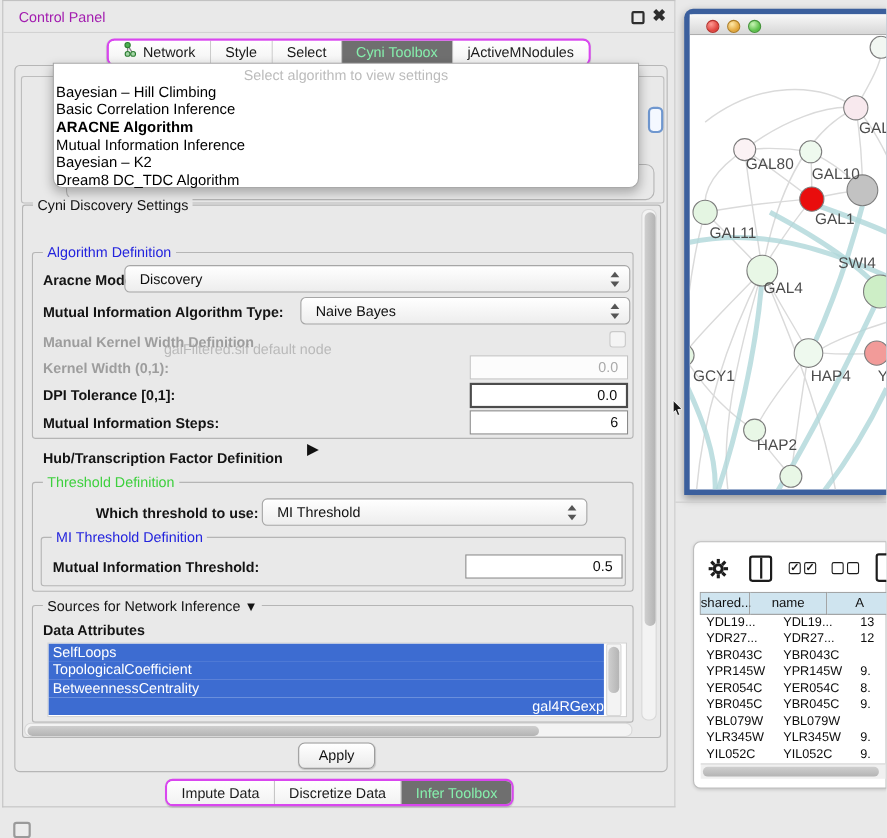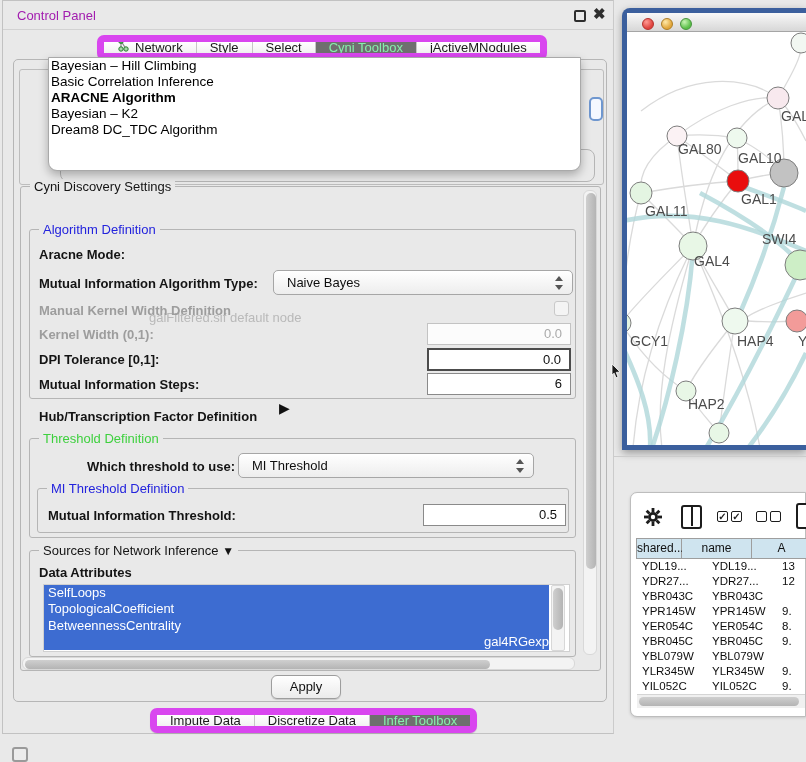--- a/index.html
+++ b/index.html
@@ -8,21 +8,21 @@
   .abs { position:absolute; }
 
   
   #control-panel { left:2px; top:0; width:612px; height:734px; background:#e9e9e9;
       border-top:1px solid #c2c2c2; border-left:1px solid #c2c2c2; border-right:1px solid #cbcbcb; border-bottom:1px solid #c2c2c2;}
   #cp-titlebar { left:0; top:0; width:610px; height:29px; border-bottom:1px solid #d2d2d2; }
   #cp-title { left:14px; top:7px; font-size:13px; color:#a21caf; }
   #cp-float { left:571px; top:9px; width:12px; height:12px; border:2px solid #2e2e2e; border-radius:2px; }
   #cp-close { left:590px; top:4px; font-size:15px; font-weight:bold; color:#2e2e2e; }
 
-  .seg { display:flex; border:7px solid #d946ef; border-radius:7px; overflow:hidden; background:#fff; height:25px;
+  .seg { display:flex; border:2px solid #d946ef; border-radius:7px; overflow:hidden; background:#fff; height:25px;
          box-shadow:0 1px 1px rgba(0,0,0,.12); }
   .seg .tab { font-size:13px; line-height:23px; padding:0 13px; border-right:1px solid #c6c6c6; color:#1a1a1a;
               display:flex; align-items:center; gap:5px; background:linear-gradient(#ffffff,#f2f2f2); white-space:nowrap;}
   .seg .tab:last-child { border-right:none; }
   .seg .tab.sel { background:#6f6f6f; color:#86efac; }
   #top-tabbar { left:94px; top:34px; }
   #bottom-tabbar { left:147px; top:707px; }
 
   #main-panel { left:10px; top:58px; width:594px; height:643px; border:1px solid #b6b6b6; border-radius:5px; background:#e9e9e9; }
 
@@ -144,36 +144,42 @@
 
     <div id="main-panel" class="abs"></div>
 
     <div id="behind-group" class="abs"></div>
     <div id="behind-blue-btn" class="abs"></div>
     <div id="behind-combo" class="abs">
       <span id="behind-text" class="abs">galFiltered.sif default node</span>
     </div>
 
     <div id="algo-dropdown" class="abs">
+      <div id="dd-placeholder">Select algorithm to view settings</div>
       <div id="dd-items">
           <div class="dd-item">Bayesian – Hill Climbing</div>
           <div class="dd-item">Basic Correlation Inference</div>
           <div class="dd-item bold">ARACNE Algorithm</div>
+          <div class="dd-item">Mutual Information Inference</div>
           <div class="dd-item">Bayesian – K2</div>
           <div class="dd-item">Dream8 DC_TDC Algorithm</div>
         </div>
     </div>
 
     <div class="abs grp" style="left:17px;top:185px;width:581px;height:485px;"></div>
     <span class="legend black" style="left:27px;top:178px;">Cyni Discovery Settings</span>
 
     <div class="abs grp" style="left:26px;top:228px;width:547px;height:170px;"></div>
     <span class="legend blue" style="left:36px;top:221px;">Algorithm Definition</span>
 
     <span class="lbl" style="left:36px;top:246px;">Aracne Mode:</span>
+    <div class="combo" style="left:110px;top:240px;width:460px;">
+      <span>Discovery</span>
+      <span class="spin"></span>
+    </div>
 
     <span class="lbl" style="left:36px;top:275px;">Mutual Information Algorithm Type:</span>
     <div class="combo" style="left:270px;top:269px;width:300px;">
       <span>Naive Bayes</span>
       <span class="spin"></span>
     </div>
 
     <span class="lbl dis" style="left:36px;top:302px;">Manual Kernel Width Definition</span>
     <span class="chk" style="left:551px;top:300px;"></span>
 

